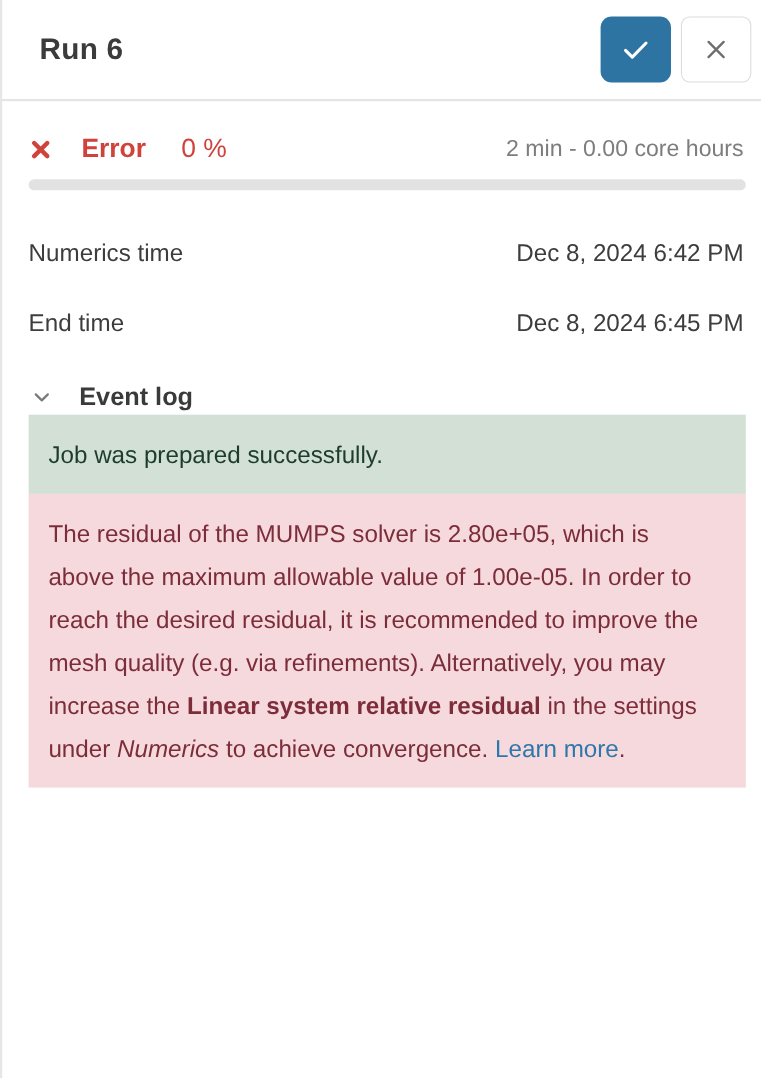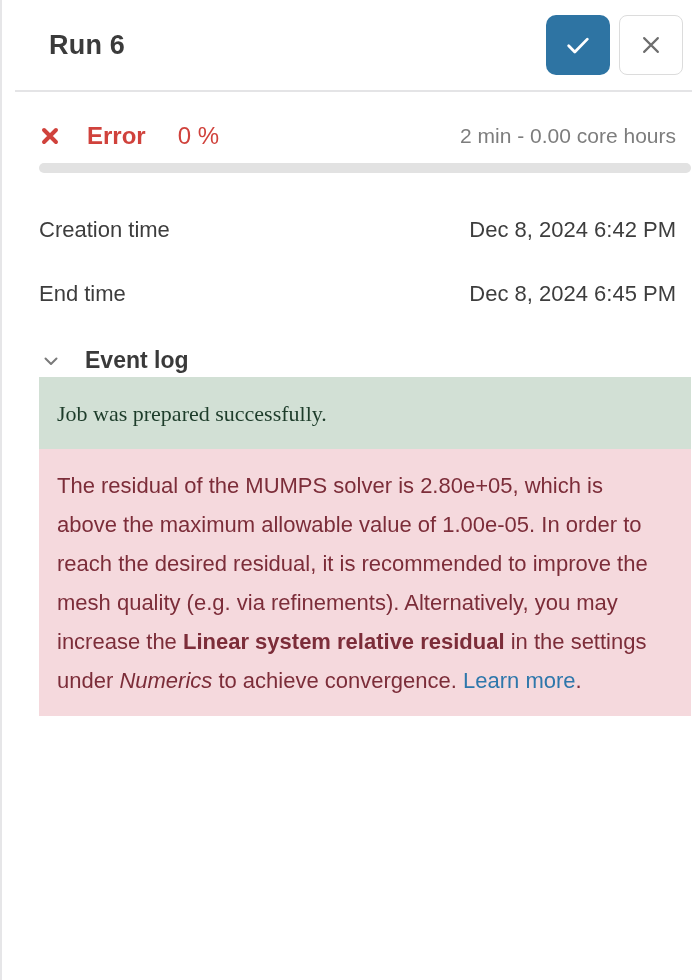--- a/index.html
+++ b/index.html
@@ -21,21 +21,20 @@
   html,body{background:#fff;}
   body{
     font-family:"Liberation Sans","DejaVu Sans",sans-serif;
     color:var(--text-dark);
     width:692px;height:980px;overflow:hidden;
   }
   .panel{
     width:692px;height:980px;background:#fff;
     border-left:2px solid #e6e6e8;
     position:relative;
-    padding-left:13px;
   }
   
   .header{
     height:92px;
     display:flex;align-items:center;justify-content:space-between;
     padding:0 9px 0 34px;
     border-bottom:2px solid var(--divider);
   }
   .header-title{
     font-size:27px;font-weight:700;color:#3b3b3b;letter-spacing:.2px;
@@ -95,21 +94,20 @@
   .table-value{flex:1;}
   
   .alert{
     margin:3px 16px 0 24px;width:652px;
     font-size:22px;line-height:39px;
     padding:17px 22px 16px 18px;
   }
   .alert-success{
     background:var(--success-bg);color:var(--success-text);
     margin-top:3px;
-    font-family:Liberation Serif, serif;
   }
   .alert-error{
     background:var(--error-bg);color:var(--error-text);
     margin-top:0;
   }
   .seg-bold{font-weight:700;}
   .seg-italic{font-style:italic;}
   .seg-link,a.seg-link{
     color:var(--link-blue);text-decoration:none;cursor:pointer;
   }
@@ -153,21 +151,21 @@
       </div>
       <div class="status-runtime">2 min - 0.00 core hours</div>
     </div>
     <div class="progress-track">
       <div class="progress-fill" style="width: 0%;"></div>
     </div>
   </div>
 
   <div class="meta">
     <div class="meta-row">
-      <span>Creation time</span>
+      <span>Numerics time</span>
       <span class="meta-value">Dec 8, 2024 6:42 PM</span>
     </div>
     <div class="meta-row">
       <span>End time</span>
       <span class="meta-value">Dec 8, 2024 6:45 PM</span>
     </div>
   </div>
 
   <div class="eventlog-header">
     <span>

